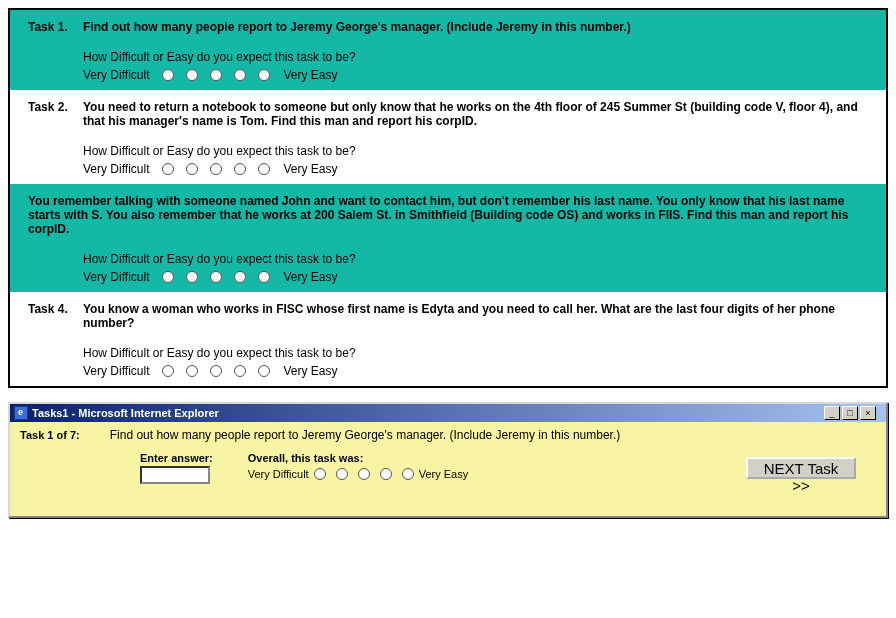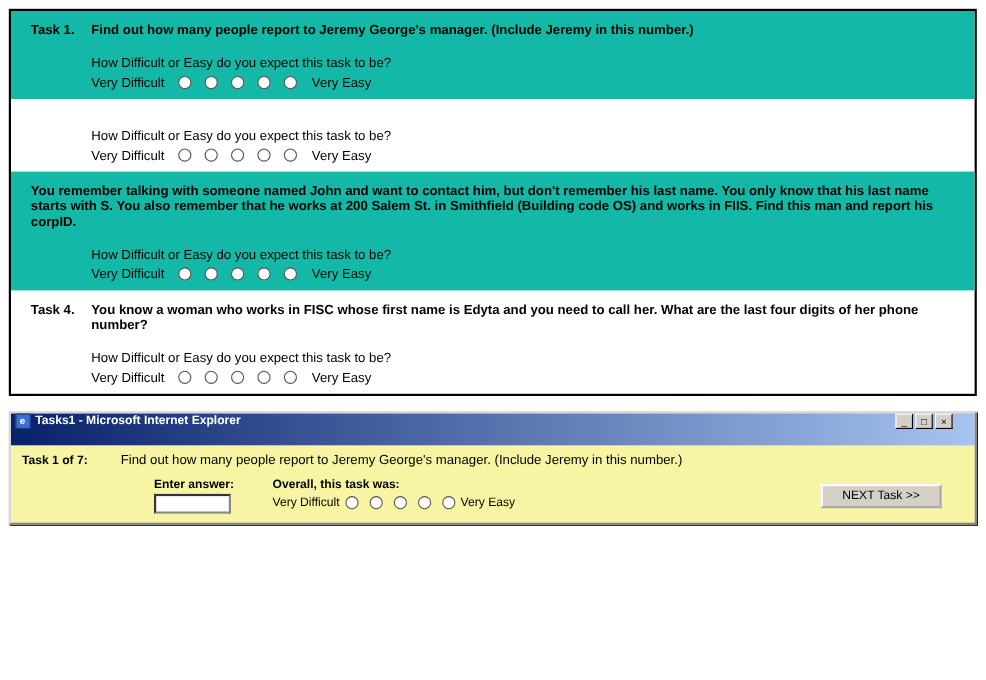--- a/index.html
+++ b/index.html
@@ -66,24 +66,24 @@
     border-top-color: #d8d8d8;
     border-left-color: #d8d8d8;
     box-shadow: 1px 1px 0 #000;
     background: #d4d0c8;
     font-family: Tahoma, Arial, sans-serif;
     font-size: 11px;
   }
   .titlebar {
     background: linear-gradient(to right, #08216b, #a6c3f0);
     color: #fff;
-    height: 29px;
-    display: flex;
-    align-items: flex-start;
-    padding: 0 20px 0 4px;
+    height: 18px;
+    display: flex;
+    align-items: center;
+    padding: 0 10px 0 4px;
   }
   .titlebar .ie-icon {
     width: 14px;
     height: 14px;
     background: #3b6fd6;
     border: 1px solid #1a3a7a;
     margin-right: 4px;
     position: relative;
   }
   .titlebar .ie-icon::after{
@@ -102,21 +102,21 @@
     border: 1px solid #000;
     border-top-color:#fff; border-left-color:#fff;
     font-size: 9px;
     line-height: 12px;
     text-align: center;
     cursor: pointer;
     color:#000;
   }
   .ie-body {
     background: #f7f4a3;
-    padding: 4px 10px 8px;
+    padding: 4px 10px 32px;
   }
   .ie-top-row {
     display: flex;
     align-items: baseline;
     gap: 30px;
     padding: 2px 0 10px;
   }
   .ie-top-row .pagelabel { font-weight: bold; }
   .ie-top-row .prompt { font-family: Arial, sans-serif; font-size: 12px; }
   .ie-top-row .prompt .bold { font-weight: normal; }
@@ -143,21 +143,21 @@
     margin-top: 4px;
   }
   .next-btn {
     margin-left: auto;
     margin-right: 20px;
     align-self: center;
     width: 110px;
     height: 22px;
     background: #d4d0c8;
     border: 2px outset #fff;
-    font-size: 11px;
+    font-size: 15px;
     cursor: pointer;
     color:#000;
   }
 </style>
 </head>
 <body>
 
 <div class="panel-top">
 
   <div class="task-block shade">
@@ -171,20 +171,24 @@
       <span class="radio"></span>
       <span class="radio"></span>
       <span class="radio"></span>
       <span class="radio"></span>
       <span class="radio"></span>
       <span class="lbl-right">Very Easy</span>
     </div>
   </div>
 
   <div class="task-block">
+    <div class="task-row">
+      <div class="task-num">Task 2.</div>
+      <div class="task-desc">You need to return a notebook to someone but only know that he works on the 4th floor of 245 Summer St (building code V, floor 4), and that his manager's name is Tom. Find this man and report his corpID.</div>
+    </div>
     <div class="sub">How Difficult or Easy do you expect this task to be?</div>
     <div class="rating-row">
       <span class="lbl">Very Difficult</span>
       <span class="radio"></span>
       <span class="radio"></span>
       <span class="radio"></span>
       <span class="radio"></span>
       <span class="radio"></span>
       <span class="lbl-right">Very Easy</span>
     </div>

